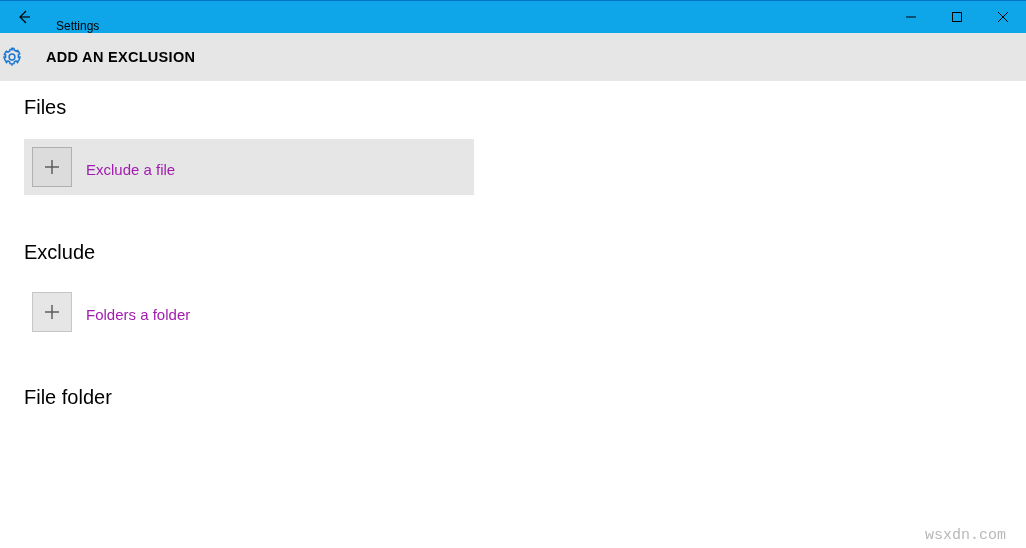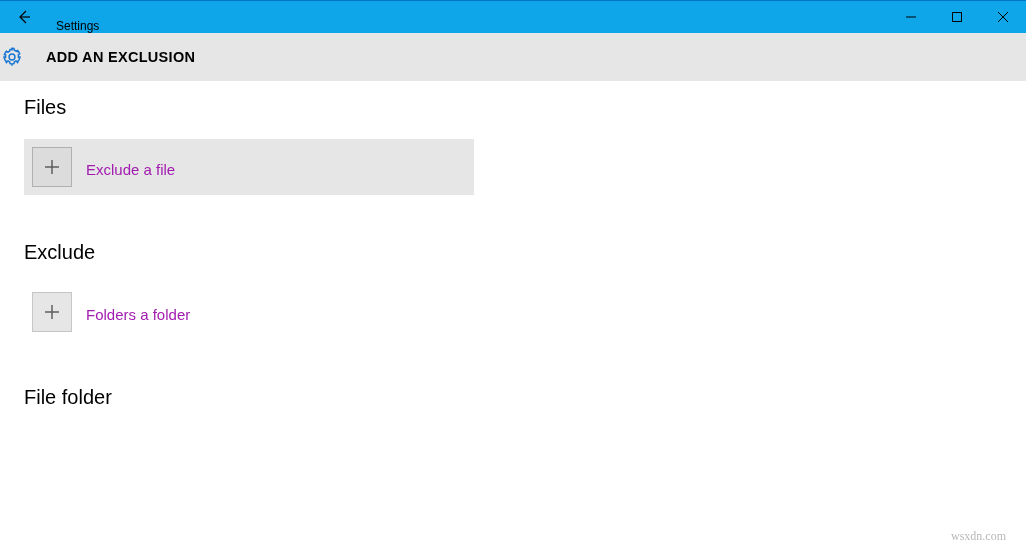--- a/index.html
+++ b/index.html
@@ -114,23 +114,23 @@
       align-self: flex-start;
       margin-top: 14px;
     }
     
     .content::-webkit-scrollbar { width: 16px; background: #f0f0f0; }
     .content::-webkit-scrollbar-thumb { background: #c2c2c2; }
     .watermark {
       position: absolute;
       bottom: 4px;
       right: 20px;
-      font-size: 12px;
+      font-size: 15px;
       color: #b8b8b8;
-      font-family: Liberation Serif, serif;
+      font-family: Liberation Mono, monospace;
     }
   </style>
 </head>
 <body>
 
 <div class="titlebar">
   <div class="back-btn">
     <svg width="16" height="16" viewBox="0 0 16 16">
         <path d="M10 2 L4 8 L10 14" fill="none" stroke="#000" stroke-width="1.2"></path>
         <line x1="4" y1="8" x2="14" y2="8" stroke="#000" stroke-width="1.2"></line>

